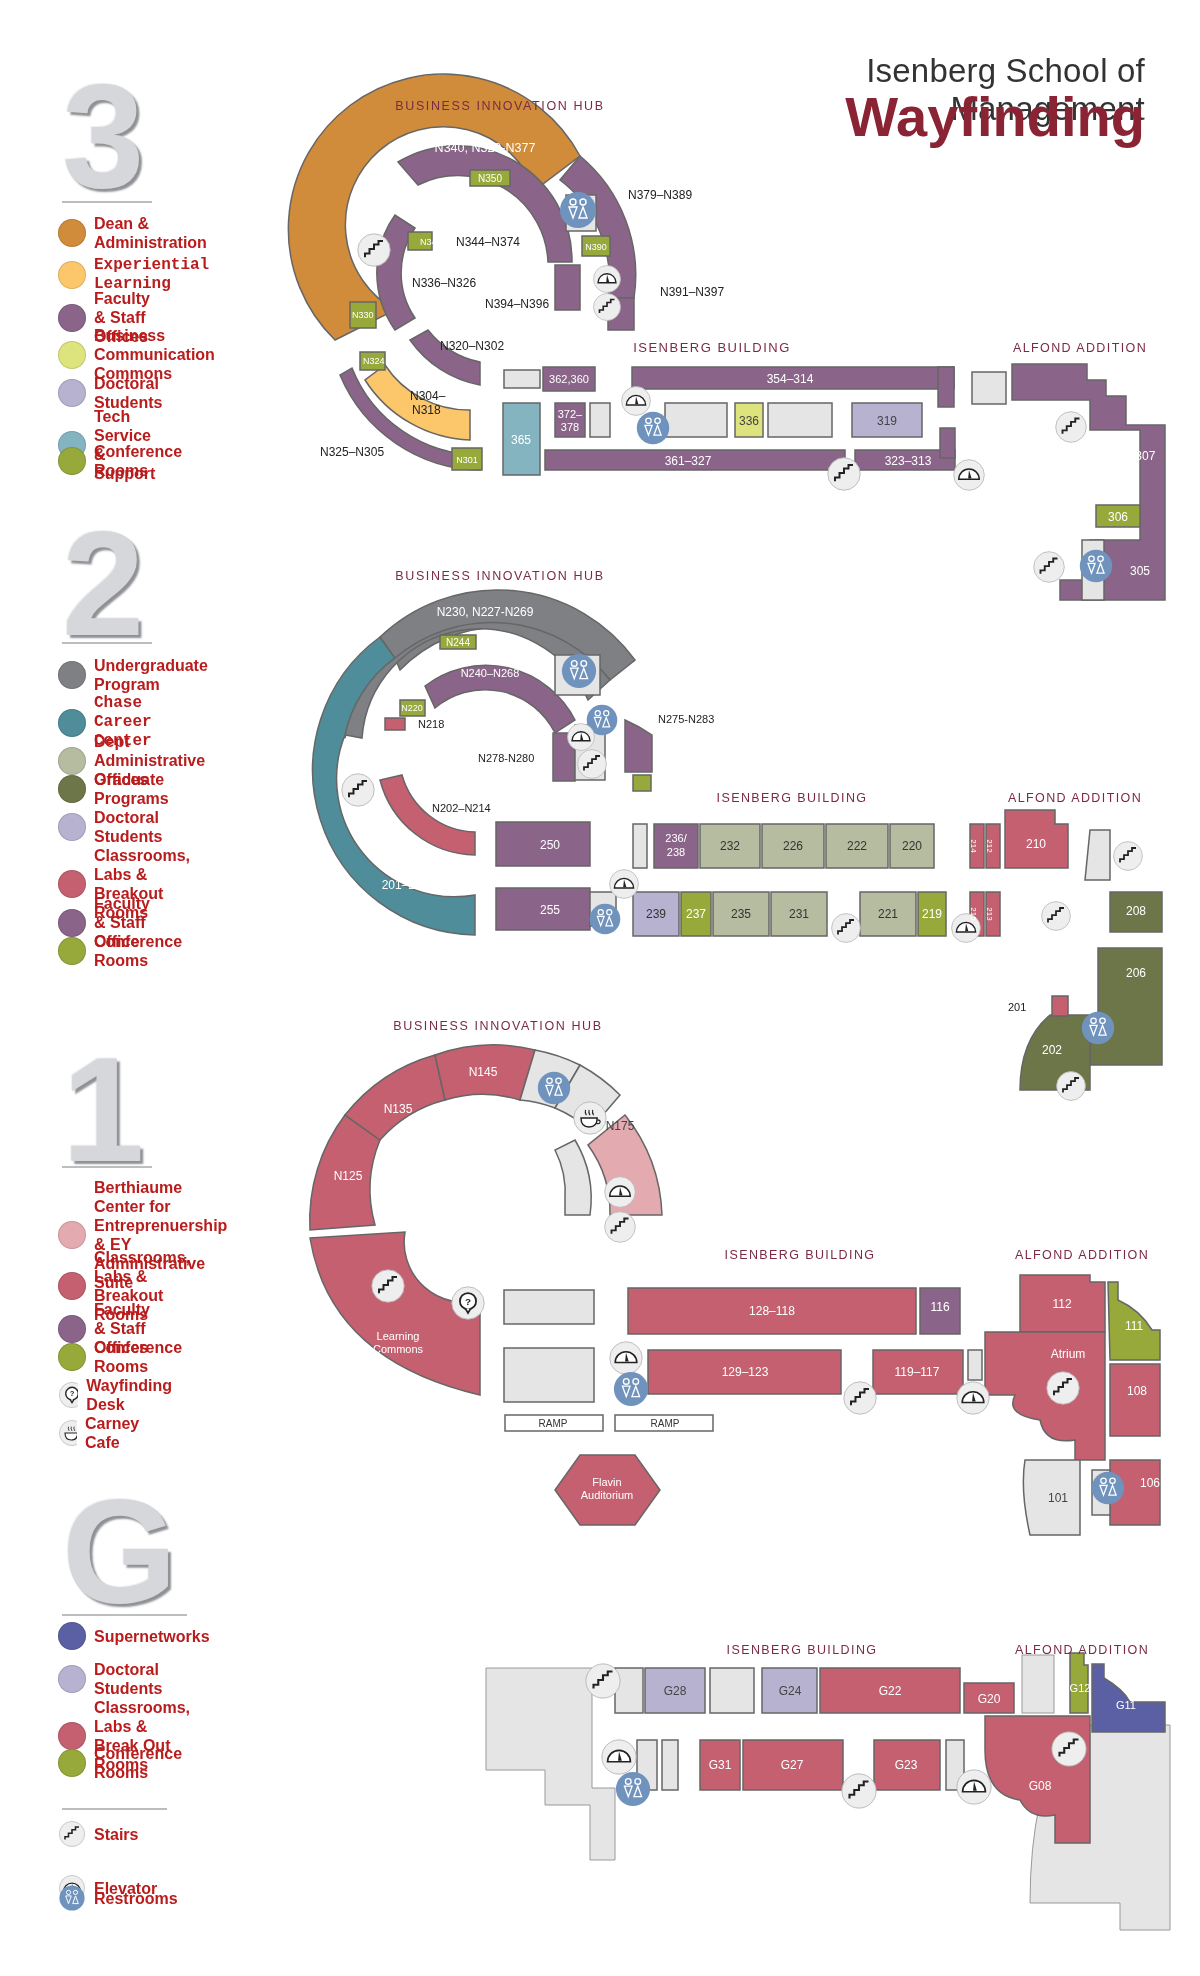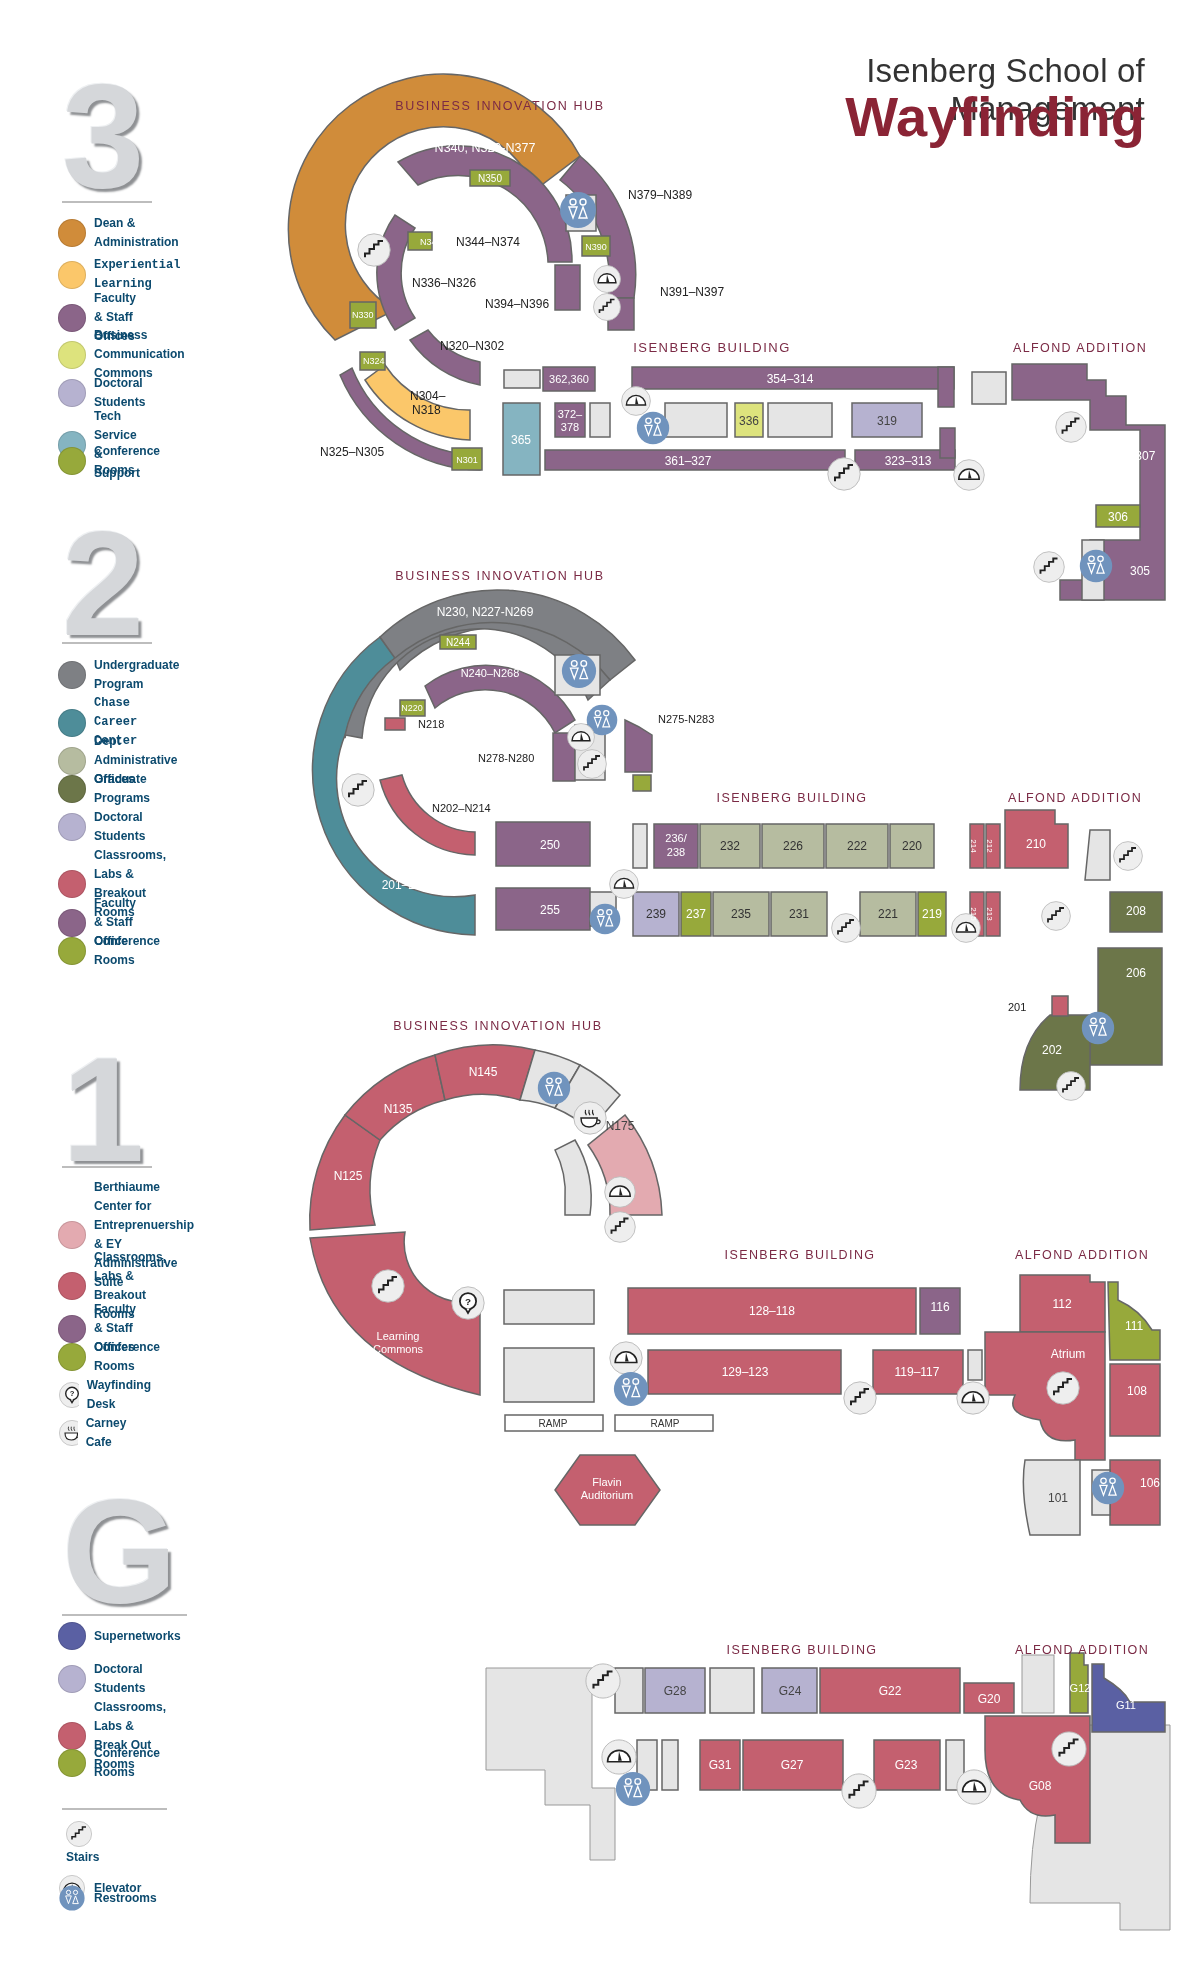--- a/index.html
+++ b/index.html
@@ -5,21 +5,21 @@
   html,body{margin:0;padding:0;background:#fff;}
   body{width:1200px;height:1976px;position:relative;overflow:hidden;font-family:"Liberation Sans","DejaVu Sans",sans-serif;}
   .abs{position:absolute;}
   .header-sub{left:720px;top:52px;width:425px;text-align:right;font-size:33px;color:#333;letter-spacing:0.2px;}
   .header-title{left:720px;top:84px;width:425px;text-align:right;font-size:56px;font-weight:bold;color:#8a2435;}
   .floor-num{font-family:"Liberation Sans",sans-serif;font-weight:bold;color:#d5d7da;text-shadow:3px 3px 2px #8f9194, -1px -1px 0 #eef0f2;line-height:1;}
   .floor-rule{height:2px;background:#bdbdbd;}
   .legend{left:58px;}
   .legend-item{position:absolute;left:0;display:flex;align-items:center;}
   .dot{width:28px;height:28px;border-radius:50%;flex:none;box-shadow:inset 0 0 0 1px rgba(0,0,0,0.12);}
-  .legend-label{margin-left:8px;font-size:12px;font-weight:bold;color:#0c4a6e;line-height:19px;}
+  .legend-label{margin-left:8px;font-size:16px;font-weight:bold;color:#b91c1c;line-height:19px;}
   .map svg{display:block;}
   .bldg-label{font-size:13px;letter-spacing:1.5px;color:#7b2a45;}
   svg text{font-family:"Liberation Sans",sans-serif;}
 </style>
 </head>
 <body>
 
 <svg width="0" height="0" style="position:absolute">
   <defs>
     <symbol id="sym-stairs" viewBox="0 0 40 40">
@@ -440,21 +440,21 @@
       <span class="legend-label"><span>Classrooms, Labs &amp;</span><br><span>Break Out Rooms</span></span>
     </div>
   <div class="legend-item" style="top:122px;">
       <span class="dot" style="background:#97a93b"></span>
       <span class="legend-label">Conference Rooms</span>
     </div>
 </div>
 
 <div class="abs floor-rule" style="left:62px;top:1808px;width:105px;"></div>
 <div class="abs legend" style="top:1820px;">
-  <div class="legend-item" style="top:0;flex-direction:column;">
+  <div class="legend-item" style="top:0;">
       <svg width="28" height="28">
         <use href="#sym-stairs" width="28" height="28"></use>
       </svg>
       <span class="legend-label">Stairs</span>
     </div>
   <div class="legend-item" style="top:54px;">
       <svg width="28" height="28">
         <use href="#sym-elevator" width="28" height="28"></use>
       </svg>
       <span class="legend-label">Elevator</span>

